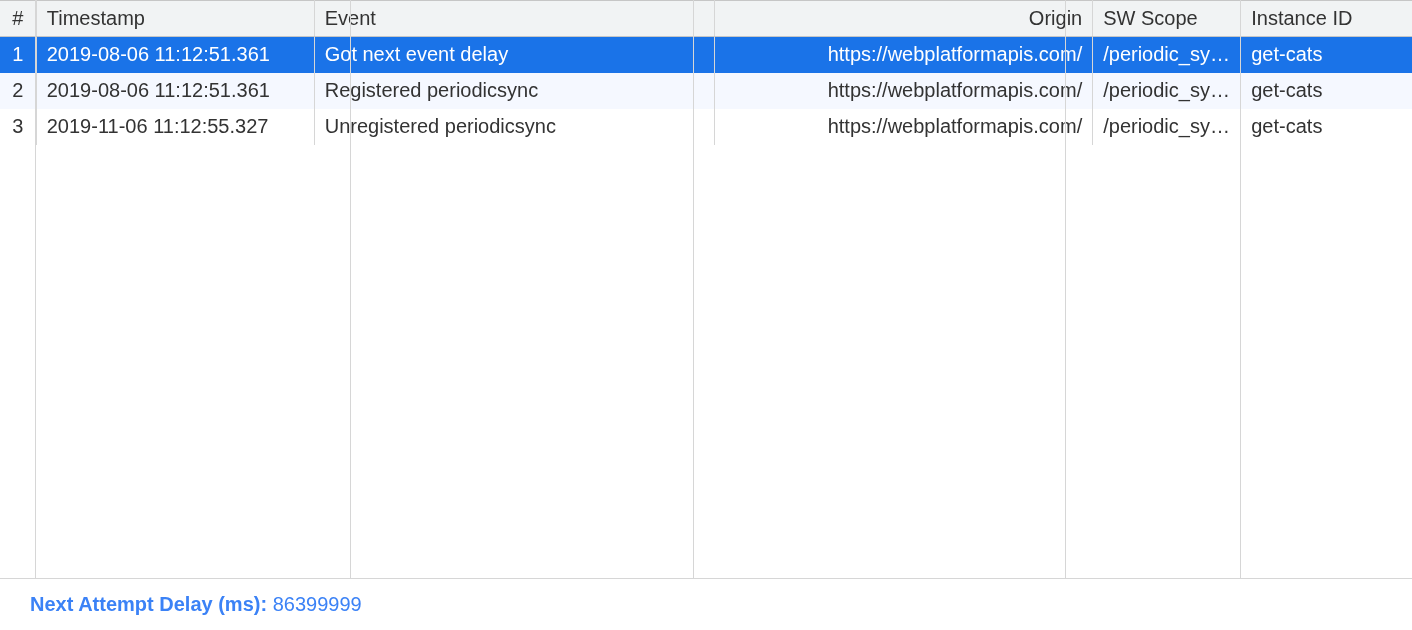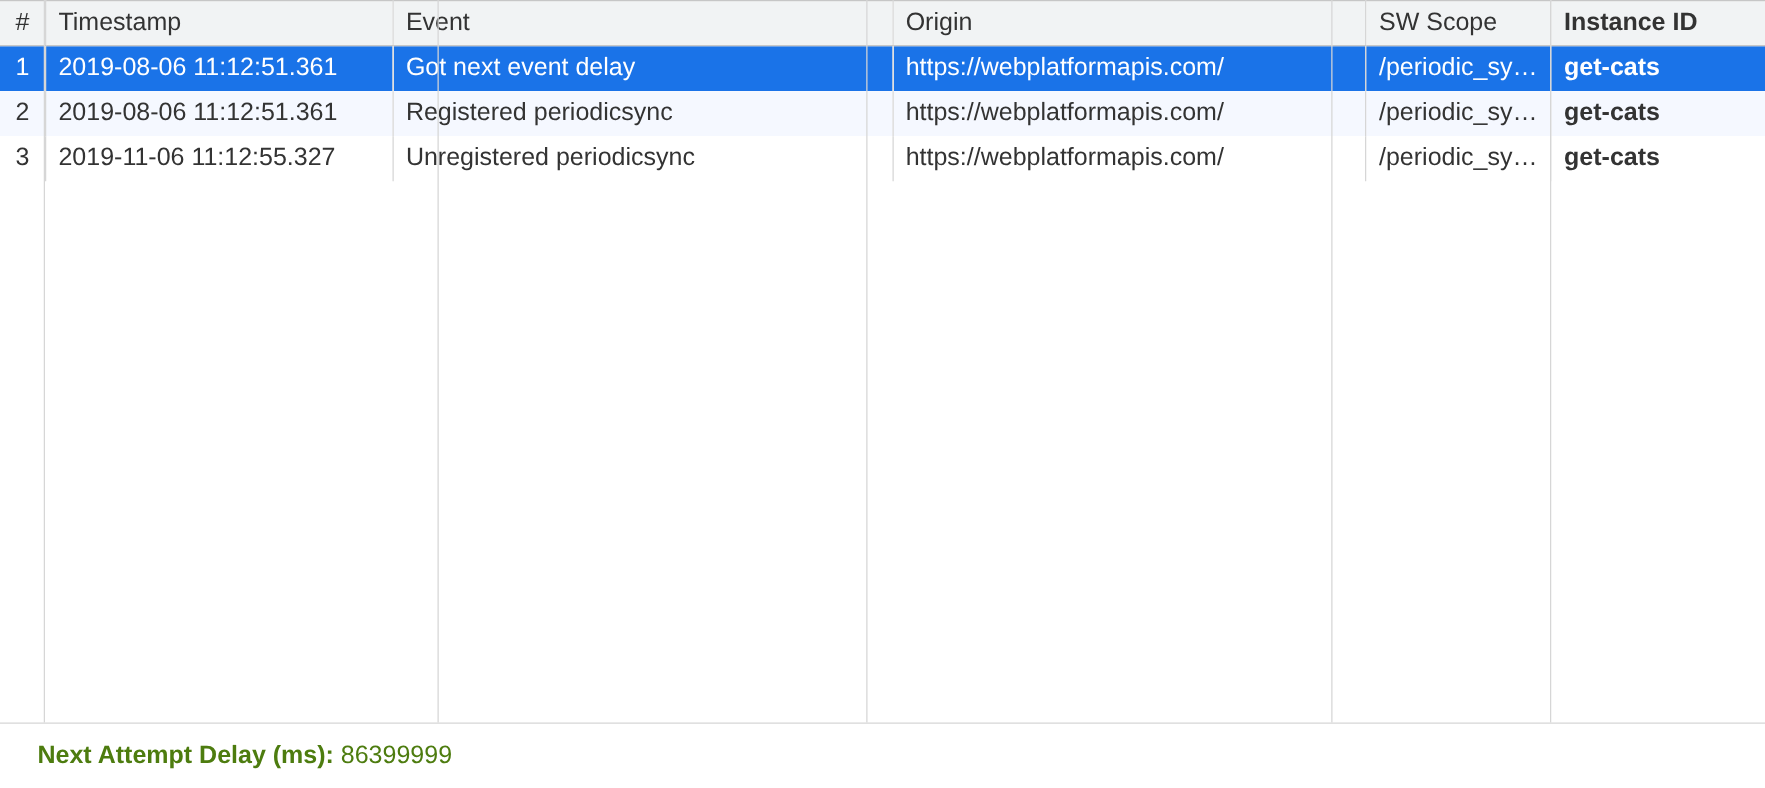--- a/index.html
+++ b/index.html
@@ -54,23 +54,23 @@
       text-align: left;
       border-bottom: 1px solid #c6c6c6;
       border-top: 1px solid #c6c6c6;
     }
     .th:last-child, .td:last-child {
       border-right: none;
     }
     .col-index { width: 36px; text-align: center; padding-left: 5px; padding-right: 5px;}
     .col-timestamp { width: 276px; }
     .col-event { width: 397px; margin-top: 12px; }
-    .col-origin { width: 376px; }
+    .col-origin { width: 376px; text-align: right; }
     .col-swscope { width: 147px; margin-left: 16px; }
-    .col-instanceid { width: 170px; font-weight: bold; }
+    .col-instanceid { width: 170px; }
     .tbody .row.selected .td {
       background: #1a73e8;
       color: #fff;
     }
     .tbody .row.even .td {
       background: #f5f8ff;
     }
     .tbody .row .td {
       color: #333;
     }
@@ -88,21 +88,21 @@
     .col-line {
       position: absolute;
       top: 0;
       bottom: 0;
       width: 1px;
       background: #d6d6d6;
     }
     .footer {
       padding: 14px 30px;
       font-size: 20px;
-      color: #4d7c0f;
+      color: #3b82f6;
     }
     .footer .label {
       font-weight: 700;
     }
     .footer .value {
       font-weight: 400;
     }
   </style>
 </head>
 <body>

